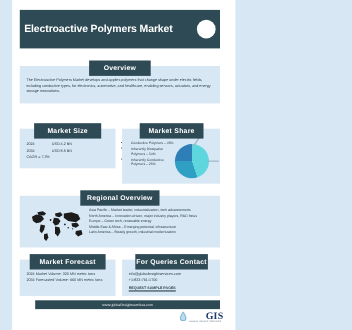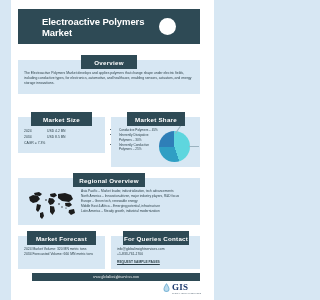--- a/index.html
+++ b/index.html
@@ -13,21 +13,21 @@
     position:absolute;left:11px;top:0;
     width:203px;height:300px;
     background:#ffffff;
   }
   
   .titlebar{
     position:absolute;left:7px;top:9px;
     width:182px;height:35px;
     background:#2e4a55;
     display:flex;align-items:center;
-    padding:0 24px;box-sizing:border-box;
+    padding:0 4px;box-sizing:border-box;
   }
   .title-text{
     color:#ffffff;
     font-size:9.5px;
     font-weight:bold;
     line-height:11px;
     letter-spacing:-0.1px;
     flex:1;
   }
   .title-dot{
@@ -119,21 +119,21 @@
     width:168px;height:8px;
     background:#2e4a55;
     display:flex;align-items:center;justify-content:center;
   }
   .footer-url{
     color:#ffffff;font-size:3.4px;letter-spacing:.1px;
     font-family:"Liberation Serif",serif;
   }
   .logo{
     position:absolute;left:152px;top:283px;
-    display:flex;align-items:center;gap:2px;
+    display:flex;align-items:center;gap:17px;
   }
   .logo-drop{width:7px;height:9px;flex:0 0 auto;}
   .logo-txt{
     font-family:"Liberation Serif",serif;
     font-weight:bold;font-size:9px;color:#1e3a6e;
     line-height:9px;letter-spacing:.2px;
   }
   .logo-sub{
     position:absolute;left:161px;top:292px;
     font-size:1.9px;color:#5a6b78;letter-spacing:.15px;

